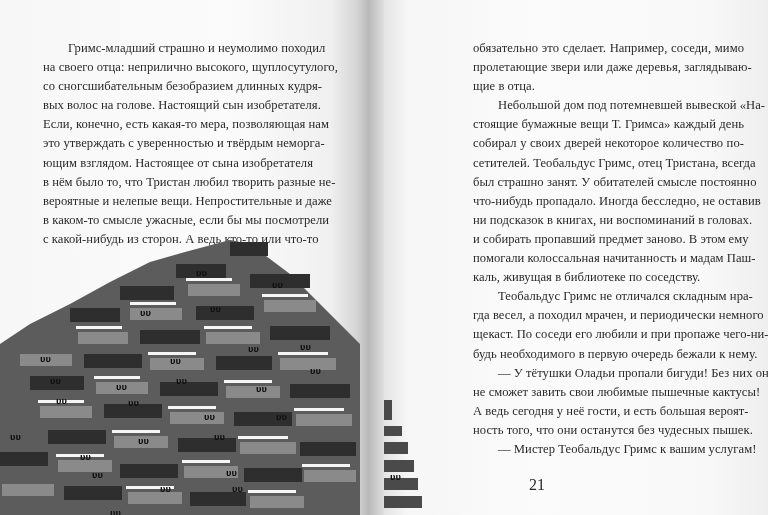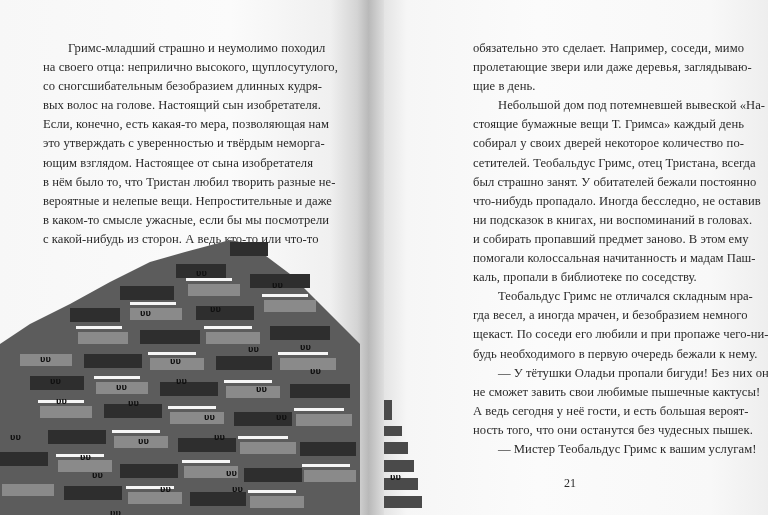--- a/index.html
+++ b/index.html
@@ -25,22 +25,22 @@
     line-height: 19.1px;
     text-align: justify;
     letter-spacing: 0.05px;
   }
   .left-text { left: 43px; top: 39px; width: 270px; }
   .right-text { left: 433px; top: 39px; width: 271px; margin-left: 40px; }
   .line { display: block; white-space: nowrap; text-align-last: justify; text-align: justify; }
   .line.last { text-align-last: left; }
   .line.indent2 { padding-left: 25px; }
   .page-number {
-    position: absolute; left: 556px; top: 476px; width: 20px;
-    font-size: 12px; text-align: right;
+    position: absolute; left: 527px; top: 476px; width: 20px;
+    font-size: 16px; text-align: center;
   }
   .illustration {
     position: absolute; left: 0; top: 234px; width: 360px; height: 281px;
     overflow: hidden;
   }
   .illustration-right {
     position: absolute; left: 384px; top: 400px; width: 40px; height: 115px; overflow: hidden;
   }
 </style>
 </head>
@@ -188,33 +188,33 @@
         <rect x="0" y="78" width="34" height="12"></rect>
         <rect x="0" y="96" width="38" height="12"></rect>
       </g>
       <text x="6" y="80" fill="#111" font-family="DejaVu Sans, sans-serif" font-size="8" font-weight="bold">υυ</text>
     </svg>
   </div>
 
   <div class="text-block right-text">
     <span class="line">обязательно это сделает. Например, соседи, мимо</span>
     <span class="line">пролетающие звери или даже деревья, заглядываю-</span>
-    <span class="line last">щие в день.</span>
+    <span class="line last">щие в отца.</span>
     <span class="line indent2">Небольшой дом под потемневшей вывеской «На-</span>
     <span class="line">стоящие бумажные вещи Т. Гримса» каждый день</span>
     <span class="line">собирал у своих дверей некоторое количество по-</span>
     <span class="line">сетителей. Теобальдус Гримс, отец Тристана, всегда</span>
-    <span class="line">был страшно занят. У обитателей бежали постоянно</span>
+    <span class="line">был страшно занят. У обитателей смысле постоянно</span>
     <span class="line">что-нибудь пропадало. Иногда бесследно, не оставив</span>
     <span class="line">ни подсказок в книгах, ни воспоминаний в головах.</span>
     <span class="line">и собирать пропавший предмет заново. В этом ему</span>
     <span class="line">помогали колоссальная начитанность и мадам Паш-</span>
-    <span class="line last">каль, пропали в библиотеке по соседству.</span>
+    <span class="line last">каль, живущая в библиотеке по соседству.</span>
     <span class="line indent2">Теобальдус Гримс не отличался складным нра-</span>
-    <span class="line">гда весел, а иногда мрачен, и безобразием немного</span>
+    <span class="line">гда весел, а походил мрачен, и периодически немного</span>
     <span class="line">щекаст. По соседи его любили и при пропаже чего-ни-</span>
     <span class="line">будь необходимого в первую очередь бежали к нему.</span>
     <span class="line indent2">— У тётушки Оладьи пропали бигуди! Без них она</span>
     <span class="line">не сможет завить свои любимые пышечные кактусы!</span>
     <span class="line">А ведь сегодня у неё гости, и есть большая вероят-</span>
     <span class="line last">ность того, что они останутся без чудесных пышек.</span>
     <span class="line last indent2">— Мистер Теобальдус Гримс к вашим услугам!</span>
 
   </div>
 

